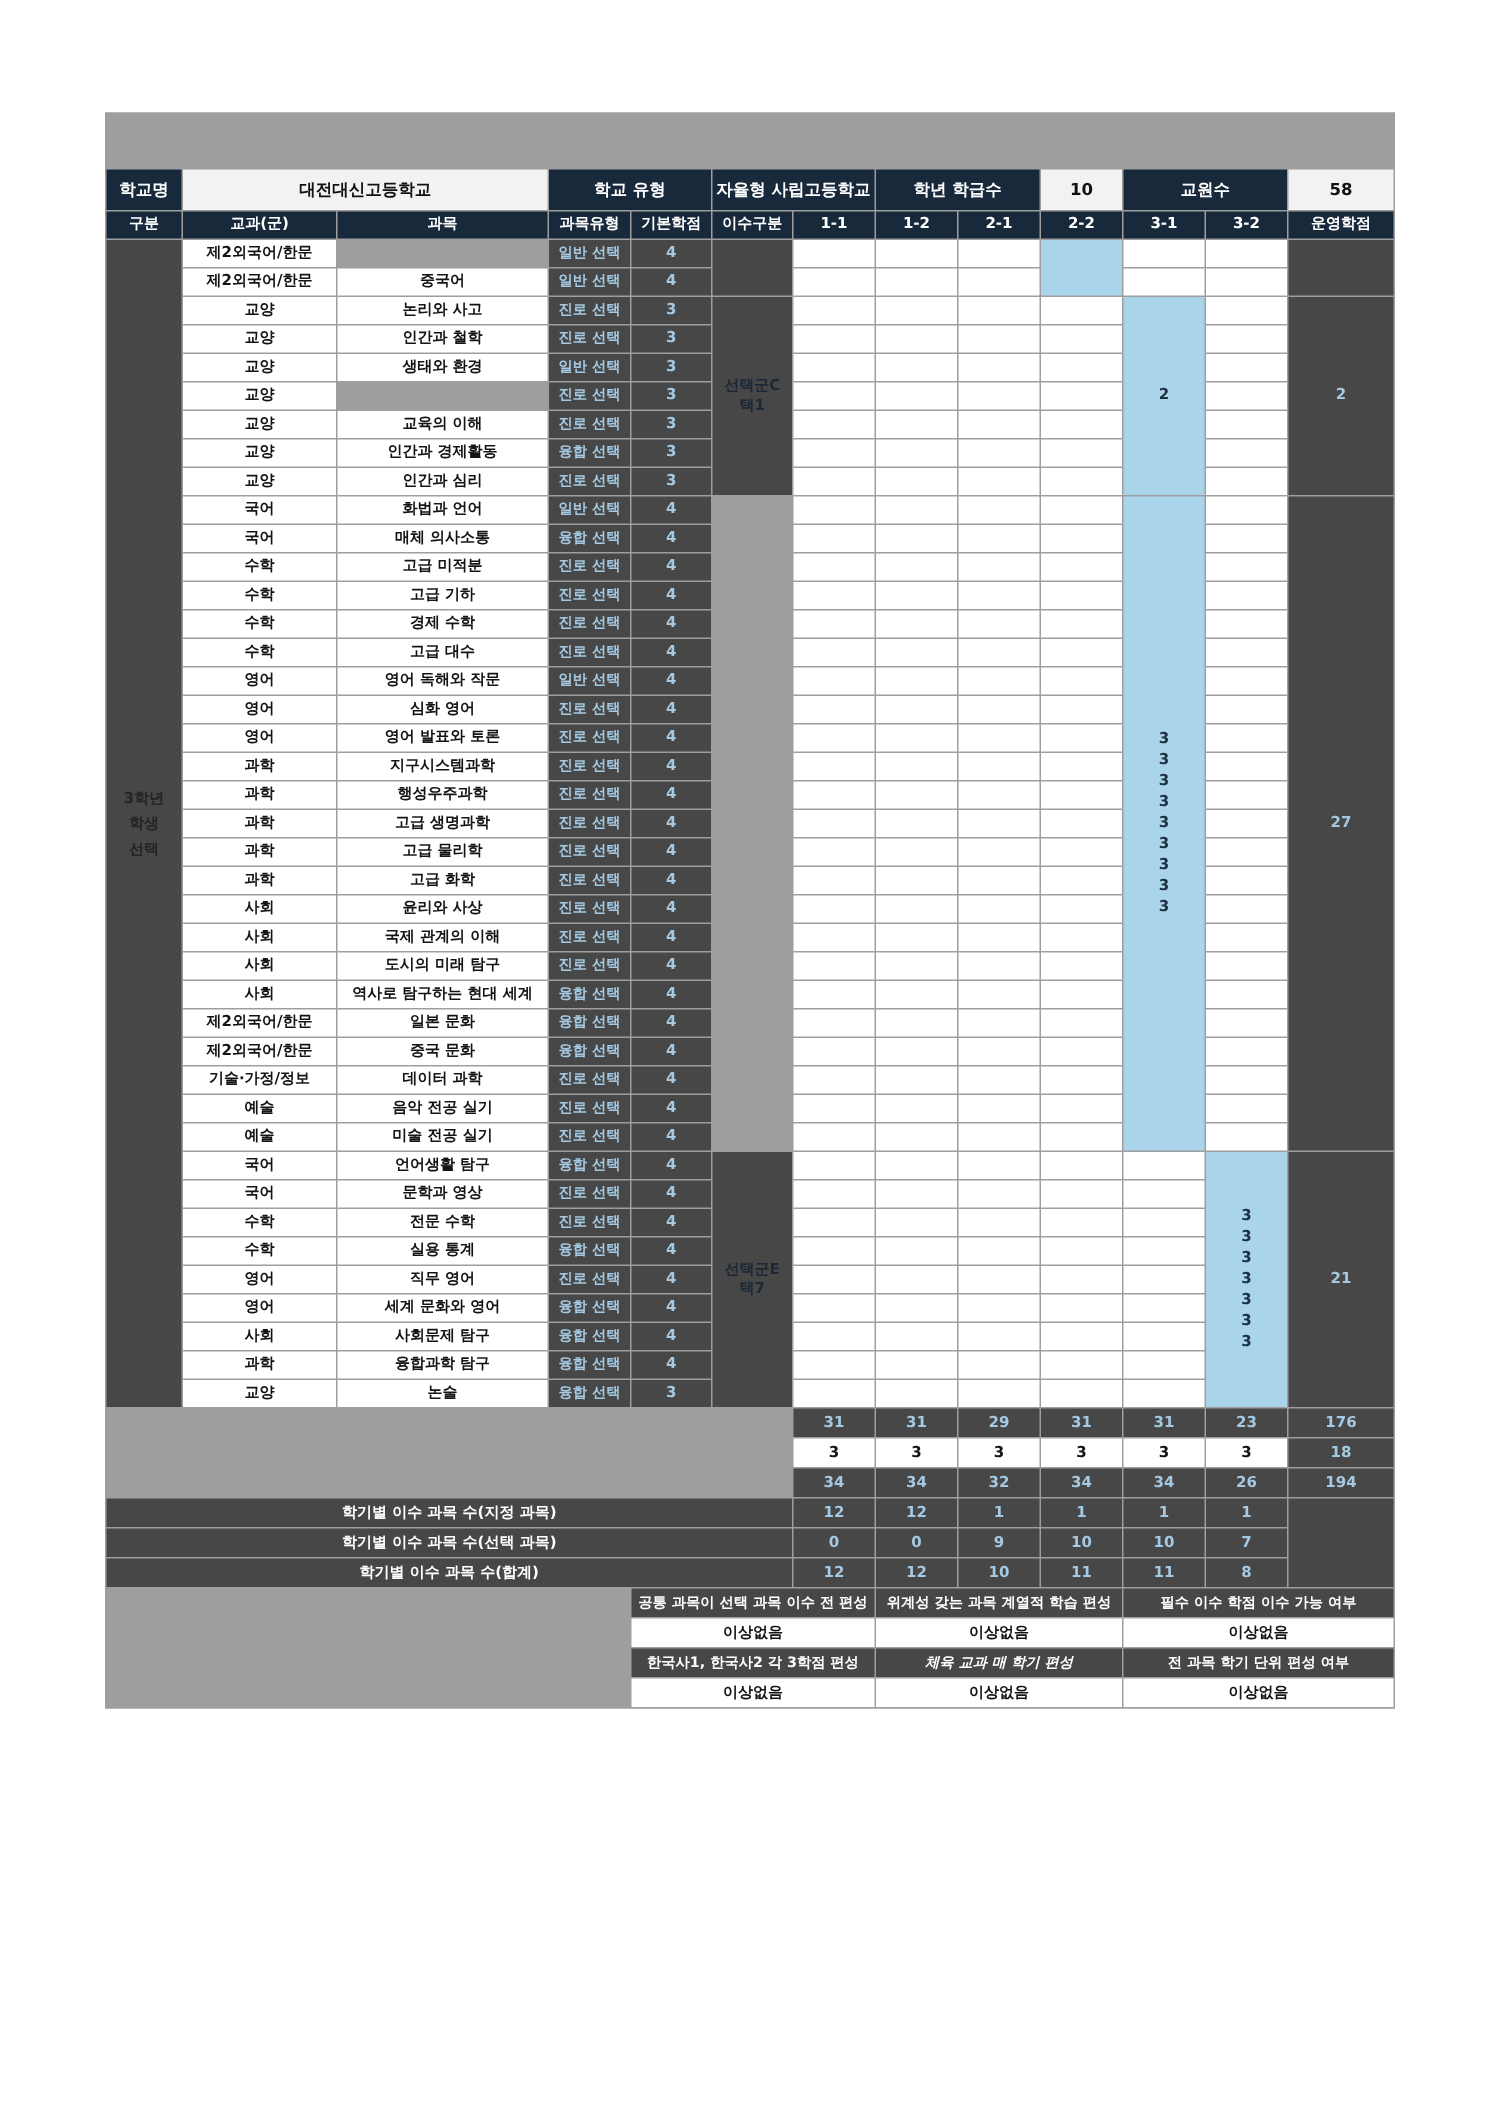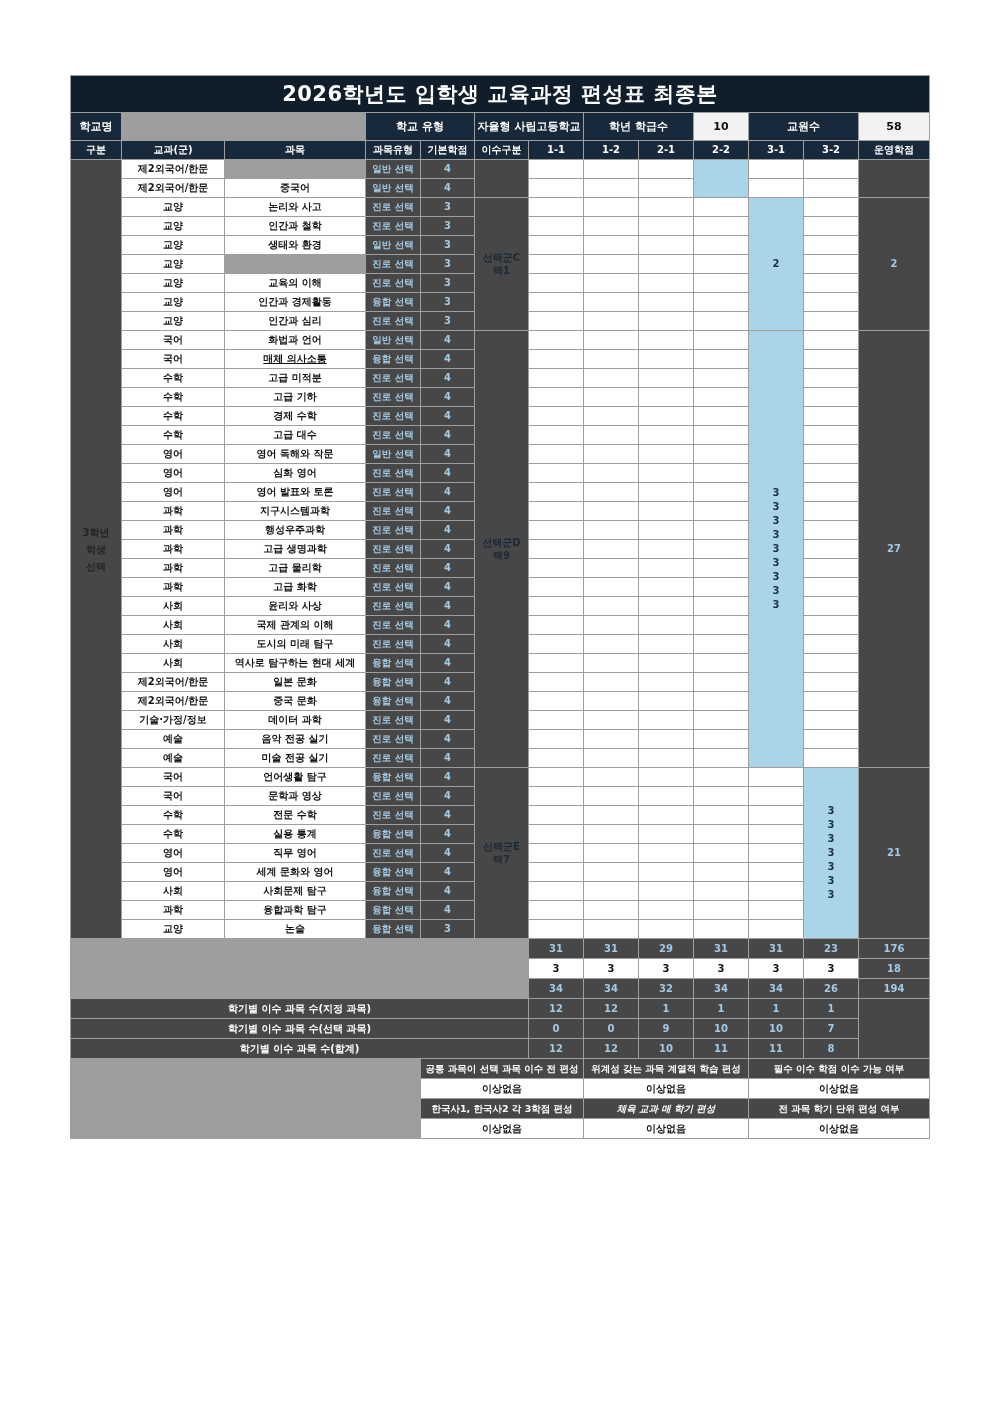--- a/index.html
+++ b/index.html
@@ -35,23 +35,23 @@
   .kubun{color:#242424;font-size:10px;line-height:17px;}
   .grouplbl{color:#1c2836;line-height:13px;}
   .hlvals{line-height:14px;}
   .sm{font-size:9.5px;}
 </style>
 </head>
 <body>
 
 <div id="grid">
 
-  <div class="c titlebar" style="grid-row:1;grid-column:1 / span 13">2026학년도 입학생 교육과정 편성표 최종본</div>
 
   <div class="c navy info" style="grid-row:2;grid-column:1">학교명</div>
+  <div class="c lite" style="grid-row:2;grid-column:2 / span 2">대전대신고등학교</div>
   <div class="c navy info" style="grid-row:2;grid-column:4 / span 2">학교 유형</div>
   <div class="c navy info" style="grid-row:2;grid-column:6 / span 2">자율형 사립고등학교</div>
   <div class="c navy info" style="grid-row:2;grid-column:8 / span 2">학년 학급수</div>
   <div class="c lite" style="grid-row:2;grid-column:10">10</div>
   <div class="c navy info" style="grid-row:2;grid-column:11 / span 2">교원수</div>
   <div class="c lite" style="grid-row:2;grid-column:13">58</div>
 
   <div class="c navy" style="grid-row:3;grid-column:1">구분</div>
   <div class="c navy" style="grid-row:3;grid-column:2">교과(군)</div>
   <div class="c navy" style="grid-row:3;grid-column:3">과목</div>
@@ -159,21 +159,21 @@
     <div class="c white-cell" style="grid-area: 13 / 2;">국어</div>
     <div class="c white-cell" style="grid-area: 13 / 3;">화법과 언어</div>
     <div class="c gray ltblue sm" style="grid-area: 13 / 4;">일반 선택</div>
     <div class="c gray ltblue" style="grid-area: 13 / 5;">4</div>
     <div class="c white-cell" style="grid-area: 13 / 7;"></div>
     <div class="c white-cell" style="grid-area: 13 / 8;"></div>
     <div class="c white-cell" style="grid-area: 13 / 9;"></div>
     <div class="c white-cell" style="grid-area: 13 / 10;"></div>
     <div class="c white-cell" style="grid-area: 13 / 12;"></div>
     <div class="c white-cell" style="grid-area: 14 / 2;">국어</div>
-    <div class="c white-cell" style="grid-area: 14 / 3; text-decoration: underline;">매체 의사소통</div>
+    <div class="c white-cell" style="grid-area: 14 / 3;">매체 의사소통</div>
     <div class="c gray ltblue sm" style="grid-area: 14 / 4;">융합 선택</div>
     <div class="c gray ltblue" style="grid-area: 14 / 5;">4</div>
     <div class="c white-cell" style="grid-area: 14 / 7;"></div>
     <div class="c white-cell" style="grid-area: 14 / 8;"></div>
     <div class="c white-cell" style="grid-area: 14 / 9;"></div>
     <div class="c white-cell" style="grid-area: 14 / 10;"></div>
     <div class="c white-cell" style="grid-area: 14 / 12;"></div>
     <div class="c white-cell" style="grid-area: 15 / 2;">수학</div>
     <div class="c white-cell" style="grid-area: 15 / 3;">고급 미적분</div>
     <div class="c gray ltblue sm" style="grid-area: 15 / 4;">진로 선택</div>
@@ -356,22 +356,20 @@
     <div class="c white-cell" style="grid-area: 34 / 12;"></div>
     <div class="c white-cell" style="grid-area: 35 / 2;">예술</div>
     <div class="c white-cell" style="grid-area: 35 / 3;">미술 전공 실기</div>
     <div class="c gray ltblue sm" style="grid-area: 35 / 4;">진로 선택</div>
     <div class="c gray ltblue" style="grid-area: 35 / 5;">4</div>
     <div class="c white-cell" style="grid-area: 35 / 7;"></div>
     <div class="c white-cell" style="grid-area: 35 / 8;"></div>
     <div class="c white-cell" style="grid-area: 35 / 9;"></div>
     <div class="c white-cell" style="grid-area: 35 / 10;"></div>
     <div class="c white-cell" style="grid-area: 35 / 12;"></div>
-    <div class="c gray pre grouplbl" style="grid-area: 13 / 6 / span 23;">선택군D
-택9</div>
     <div class="c hl pre hlvals" style="grid-area: 13 / 11 / span 23;">3
 3
 3
 3
 3
 3
 3
 3
 3</div>
     <div class="c gray ltblue" style="grid-area: 13 / 13 / span 23;">27</div>

